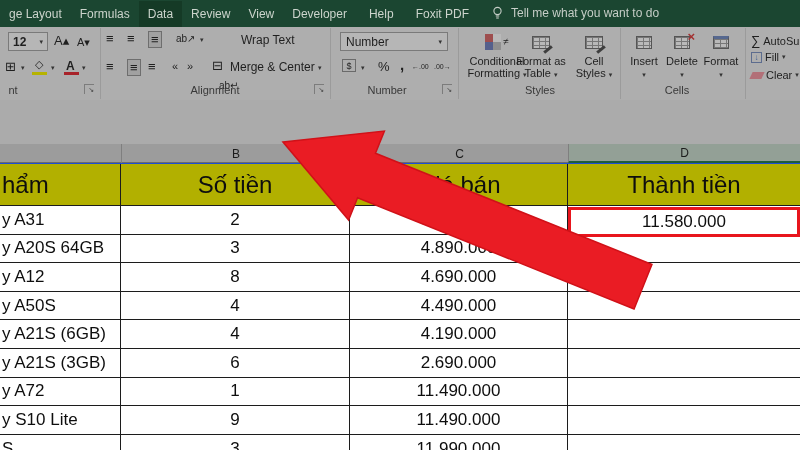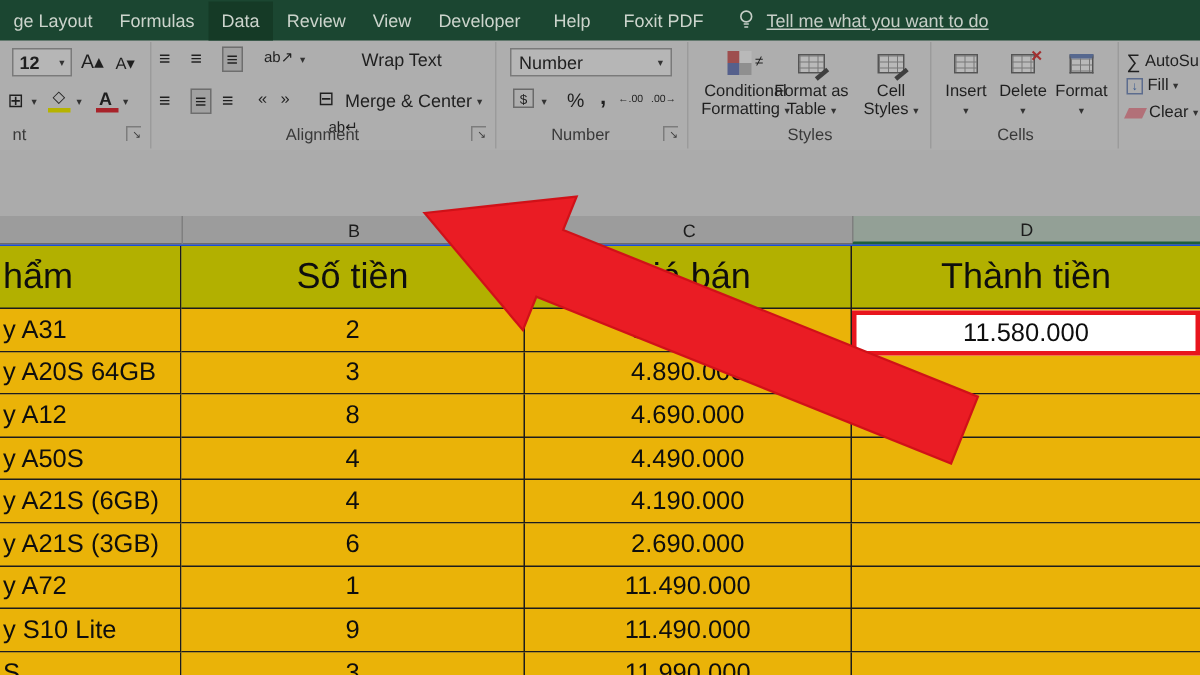--- a/index.html
+++ b/index.html
@@ -4,21 +4,21 @@
 <style>
   html,body{margin:0;padding:0;background:#555;}
   #app{position:relative;width:800px;height:450px;overflow:hidden;
        font-family:"Liberation Sans","DejaVu Sans",sans-serif;background:#ababab;}
 
   
   #menubar{position:absolute;left:0;top:0;width:800px;height:27px;background:#1b4631;
            display:flex;align-items:center;color:#ccd4cc;font-size:12px;z-index:3;}
   .mtab{padding:6px 9px;white-space:nowrap;}
   .mtab.dk{background:#15392616;background:#153a26;}
-  .tellme{margin-left:14px;display:flex;align-items:flex-end;color:#c6cec7;text-decoration:underline;}
+  .tellme{margin-left:14px;display:flex;align-items:flex-start;color:#c6cec7;}
   .tellme svg{margin-right:8px;}
 
   
   #ribbon{position:absolute;left:0;top:27px;width:800px;height:73px;background:#aeaeae;z-index:2;}
   #ribbon *{box-sizing:border-box;}
   .abs{position:absolute;color:#1f1f1f;}
   .vsep{position:absolute;top:1px;width:1px;height:71px;background:#9b9b9b;}
   .szbox{left:8px;top:5px;width:40px;height:19px;border:1px solid #7a7a7a;background:#b6b6b6;
          display:flex;align-items:center;justify-content:space-between;padding:0 4px;font-size:12px;font-weight:bold;}
   .numbox{left:340px;top:5px;width:108px;height:19px;border:1px solid #7a7a7a;background:#b6b6b6;
@@ -68,21 +68,21 @@
   .trow{display:flex;width:800px;}
   .hrow{height:43px;border-top:1px solid #1d4ed8;box-sizing:border-box;}
   .drow{height:28.6px;}
   .cell{display:flex;align-items:center;justify-content:center;box-sizing:border-box;
         border-right:1px solid #1c1c1c;border-bottom:1px solid #1c1c1c;overflow:hidden;}
   .c-a{width:121px;justify-content:flex-start;padding-left:2px;}
   .c-b{width:229px;}
   .c-c{width:218px;}
   .c-d{width:232px;border-right:none;}
   .hcell{background:#b2b000;font-size:24px;color:#0e0e0e;}
-  .dcell{background:#eab308;font-size:17px;color:#0e0e0e;}
+  .dcell{background:#ffffff;font-size:17px;color:#0e0e0e;}
 
   #d2box{position:absolute;left:568px;top:207px;width:232px;height:30px;background:#fff;
          border:3px solid #e8151d;box-sizing:border-box;display:flex;align-items:center;
          justify-content:center;font-size:17px;color:#0e0e0e;z-index:5;}
 
   #arrow{position:absolute;left:0;top:0;z-index:10;pointer-events:none;}
 </style>
 </head>
 <body>
 

